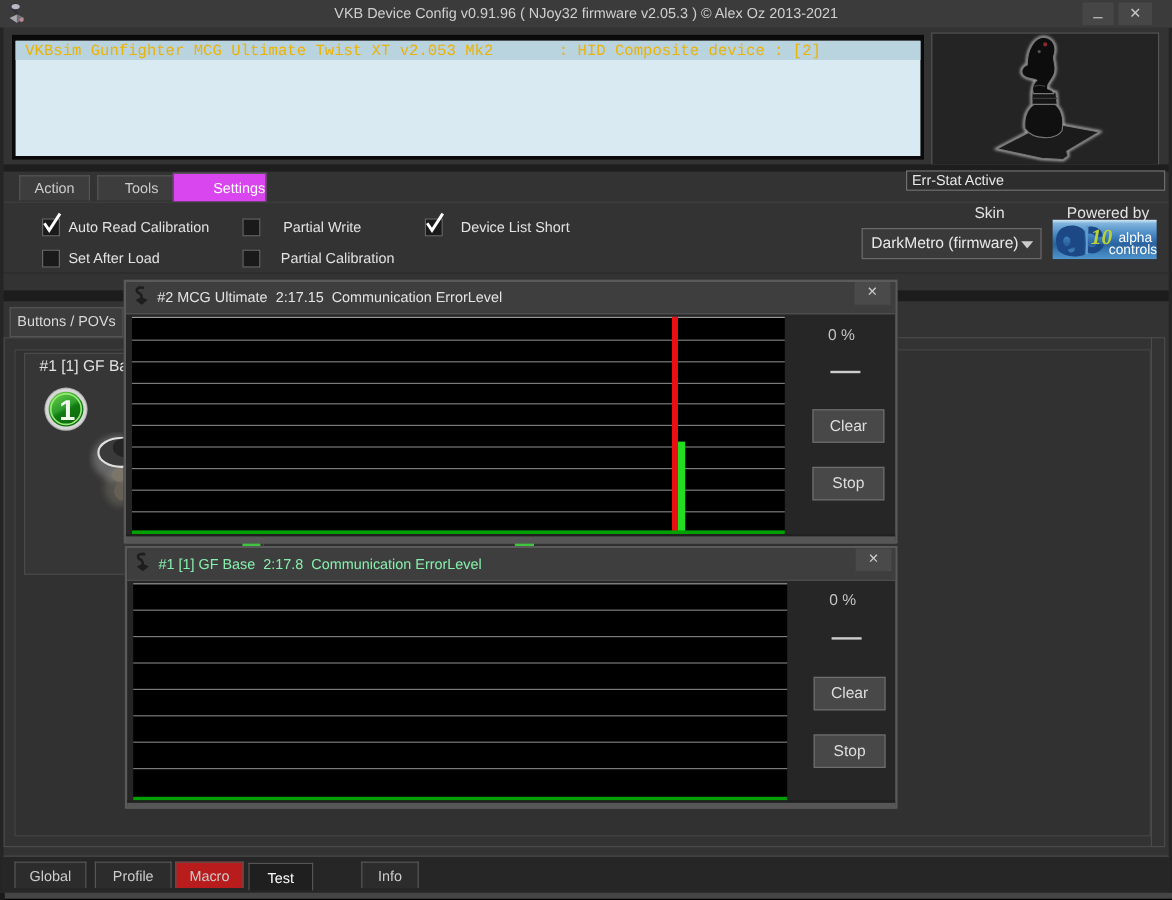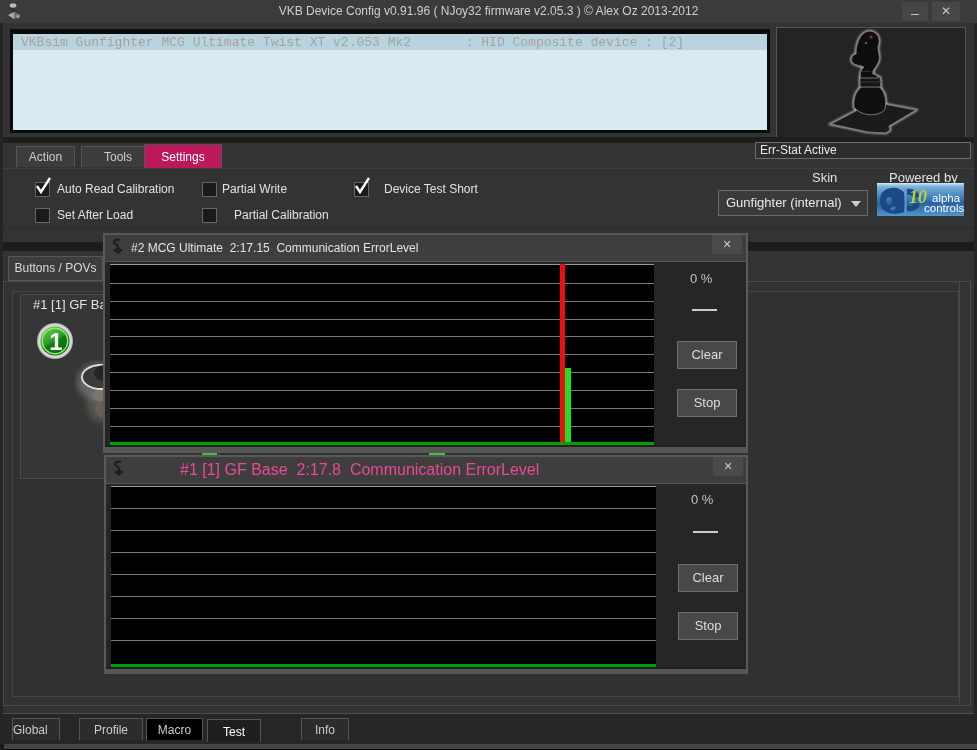--- a/index.html
+++ b/index.html
@@ -6,37 +6,37 @@
   body{width:977px;height:750px;background:#333333;font-family:"Liberation Sans",sans-serif;overflow:hidden;position:relative;}
   .abs{position:absolute;}
   .txt{color:#e2e2e2;font-size:12px;}
 </style>
 </head>
 <body>
 
 <div class="abs" style="left:0;top:0;width:977px;height:750px;border-left:3px solid #252525;border-right:3px solid #252525;box-sizing:border-box;"></div>
 
 <div class="abs" style="left:0;top:0;width:977px;height:23px;background:#3b3b3b;"></div>
-<div class="abs" style="left:0;top:0;width:977px;height:23px;text-align:center;line-height:23px;color:#cfcfcf;font-size:12px;">VKB Device Config v0.91.96 ( NJoy32 firmware v2.05.3 ) © Alex Oz 2013-2012</div>
+<div class="abs" style="left:0;top:0;width:977px;height:23px;text-align:center;line-height:23px;color:#cfcfcf;font-size:12px;">VKB Device Config v0.91.96 ( NJoy32 firmware v2.05.3 ) © Alex Oz 2013-2021</div>
 
 <svg class="abs" style="left:5px;top:2px;" width="18" height="19" viewBox="0 0 18 19">
   <path d="M11 3 C8 1 5 2 5 4 C5 6 7 6 8 7 C9 8 9 9 9 10 L9 12" stroke="#30303a" stroke-width="2.4" fill="none"></path>
   <ellipse cx="8" cy="3.5" rx="3.4" ry="2.2" fill="#b9b9c2"></ellipse>
   <path d="M3 13 L9 10 L15 13 L9 17 Z" fill="#a9a9b0"></path>
   <path d="M9 10 L15 13 L9 17 Z" fill="#6e6e74"></path>
   <circle cx="13" cy="14.5" r="1.8" fill="#c08a92"></circle>
 </svg>
 
 <div class="abs" style="left:902px;top:2px;width:26px;height:19px;background:#464646;color:#c6c6c6;text-align:center;line-height:22px;font-size:14px;">–</div>
 <div class="abs" style="left:932px;top:2px;width:28px;height:19px;background:#474747;color:#c6c6c6;text-align:center;line-height:19px;font-size:12px;">✕</div>
 
 <div class="abs" style="left:10px;top:29px;width:760px;height:104px;background:#0a0a0a;"></div>
 <div class="abs" style="left:13px;top:34px;width:754px;height:96px;background:#d9eaf3;"></div>
 <div class="abs" style="left:13px;top:34px;width:754px;height:16px;background:#b9d3df;"></div>
-<div class="abs" style="left:21px;top:35px;font-family:'Liberation Mono',monospace;font-size:13px;color:#a3a3a3;white-space:pre;">VKBsim Gunfighter MCG Ultimate Twist XT v2.053 Mk2       : HID Composite device : [2]</div>
+<div class="abs" style="left:21px;top:35px;font-family:'Liberation Mono',monospace;font-size:13px;color:#eab308;white-space:pre;">VKBsim Gunfighter MCG Ultimate Twist XT v2.053 Mk2       : HID Composite device : [2]</div>
 
 <div class="abs" style="left:776px;top:27px;width:190px;height:111px;background:#242424;border:1px solid #555;box-sizing:border-box;"></div>
 <svg class="abs" style="left:776px;top:27px;" width="190" height="111" viewBox="0 0 190 111">
   <defs>
       <filter id="glow" x="-30%" y="-30%" width="160%" height="160%">
         <feGaussianBlur stdDeviation="1.3"></feGaussianBlur>
       </filter>
     </defs>
   <g filter="url(#glow)" stroke="#c8c8c8" stroke-width="2.2" fill="none">
     <path d="M55 97 L97 75 L140 83 L113 99 L114 103 L110 106 L92 105 Z"></path>
@@ -52,46 +52,46 @@
     <path d="M84 55 L105 55 M86 45 C88 44 92 44 95 45" stroke="#3a3a3a" fill="none"></path>
   </g>
   <circle cx="95" cy="10" r="1.7" fill="#8a2a2a" stroke="none"></circle>
   <circle cx="90" cy="16" r="1.3" fill="#555" stroke="none"></circle>
 </svg>
 
 <div class="abs" style="left:3px;top:137px;width:971px;height:6px;background:#1e1e1e;"></div>
 
 <div class="abs txt" style="left:16px;top:146px;width:59px;height:21px;background:#3d3d3d;border:1px solid #565656;border-bottom:none;text-align:center;line-height:21px;box-sizing:border-box;color:#cccccc;">Action</div>
 <div class="abs txt" style="left:81px;top:146px;width:74px;height:21px;background:#3d3d3d;border:1px solid #565656;border-bottom:none;text-align:center;line-height:21px;box-sizing:border-box;color:#cccccc;">Tools</div>
-<div class="abs txt" style="left:144px;top:144px;width:78px;height:24px;background:#be185d;border:1px solid #565656;border-bottom:none;text-align:center;line-height:24px;box-sizing:border-box;color:#ffffff;">Settings</div>
+<div class="abs txt" style="left:144px;top:144px;width:78px;height:24px;background:#d946ef;border:1px solid #565656;border-bottom:none;text-align:right;line-height:24px;box-sizing:border-box;color:#ffffff;">Settings</div>
 
 <div class="abs" style="left:3px;top:168px;width:971px;height:1px;background:#404040;"></div>
 
 <div class="abs" style="left:755px;top:142px;width:216px;height:17px;background:#2d2d2d;border:1px solid #6e6e6e;box-sizing:border-box;color:#e8e8e8;font-size:12px;line-height:15px;padding-left:4px;">Err-Stat Active</div>
 
 <div class="abs" style="left:35px;top:182px;width:13px;height:13px;background:#1a1a1a;border:1px solid #666;"></div>
 <svg class="abs" style="left:35px;top:176px;" width="20" height="20" viewBox="0 0 20 20">
     <path d="M2 10 L6 16 L15 2" stroke="#ffffff" stroke-width="2.4" fill="none"></path>
   </svg>
 <div class="abs txt" style="left:57px;top:182px;">Auto Read Calibration</div>
 <div class="abs" style="left:202px;top:182px;width:13px;height:13px;background:#1a1a1a;border:1px solid #666;"></div>
-<div class="abs txt" style="left:222px;top:182px;">Partial Write</div>
+<div class="abs txt" style="left:236px;top:182px;">Partial Write</div>
 <div class="abs" style="left:354px;top:182px;width:13px;height:13px;background:#1a1a1a;border:1px solid #666;"></div>
 <svg class="abs" style="left:354px;top:176px;" width="20" height="20" viewBox="0 0 20 20">
     <path d="M2 10 L6 16 L15 2" stroke="#ffffff" stroke-width="2.4" fill="none"></path>
   </svg>
-<div class="abs txt" style="left:384px;top:182px;">Device Test Short</div>
+<div class="abs txt" style="left:384px;top:182px;">Device List Short</div>
 
 <div class="abs" style="left:35px;top:208px;width:13px;height:13px;background:#1a1a1a;border:1px solid #666;"></div>
 <div class="abs txt" style="left:57px;top:208px;">Set After Load</div>
 <div class="abs" style="left:202px;top:208px;width:13px;height:13px;background:#1a1a1a;border:1px solid #666;"></div>
 <div class="abs txt" style="left:234px;top:208px;">Partial Calibration</div>
 
 <div class="abs txt" style="left:812px;top:170px;font-size:13px;">Skin</div>
-<div class="abs" style="left:718px;top:190px;width:150px;height:26px;background:#3a3a3a;border:1px solid #6a6a6a;box-sizing:border-box;color:#e8e8e8;font-size:13px;line-height:24px;padding-left:7px;">Gunfighter (internal)</div>
+<div class="abs" style="left:718px;top:190px;width:150px;height:26px;background:#3a3a3a;border:1px solid #6a6a6a;box-sizing:border-box;color:#e8e8e8;font-size:13px;line-height:24px;padding-left:7px;">DarkMetro (firmware)</div>
 <div class="abs" style="left:851px;top:201px;width:0;height:0;border-left:5px solid transparent;border-right:5px solid transparent;border-top:6px solid #cccccc;"></div>
 
 <div class="abs txt" style="left:889px;top:170px;font-size:13px;">Powered by</div>
 <svg class="abs" style="left:877px;top:183px;" width="87" height="33" viewBox="0 0 87 33">
   <defs>
     <linearGradient id="lg1" x1="0" y1="0" x2="0" y2="1">
       <stop offset="0" stop-color="#d8ecf8"></stop>
         <stop offset="0.1" stop-color="#7fb4dd"></stop>
         <stop offset="0.45" stop-color="#3a7cba"></stop>
         <stop offset="0.62" stop-color="#2a639f"></stop>
@@ -190,21 +190,21 @@
 
 <div class="abs" style="left:202px;top:453px;width:15px;height:3px;background:#3fc43f;"></div>
 <div class="abs" style="left:429px;top:453px;width:16px;height:3px;background:#3fc43f;"></div>
 
 <div class="abs" style="left:104px;top:455px;width:644px;height:219px;background:#262626;border:2px solid #5a5a5a;box-sizing:border-box;"></div>
 <div class="abs" style="left:106px;top:457px;width:640px;height:26px;background:#3e3e3e;"></div>
 <svg class="abs" style="left:111px;top:460px;" width="16" height="18" viewBox="0 0 16 18">
   <path d="M10 2 C7 1 4 2 4 4 C4 6 6 6 7 7 C8 8 8 9 8 10 L8 12" stroke="#1e1e1e" stroke-width="2.2" fill="none"></path>
   <path d="M3 12 L8 9.5 L13 12 L8 16 Z" fill="#1e1e1e"></path>
 </svg>
-<div class="abs" style="left:132px;top:457px;height:26px;line-height:26px;color:#ec4899;font-size:16px;margin-left:48px;">#1 [1] GF Base&nbsp;&nbsp;2:17.8&nbsp;&nbsp;Communication ErrorLevel</div>
+<div class="abs" style="left:132px;top:457px;height:26px;line-height:26px;color:#86efac;font-size:12px;">#1 [1] GF Base&nbsp;&nbsp;2:17.8&nbsp;&nbsp;Communication ErrorLevel</div>
 <div class="abs" style="left:713px;top:457px;width:30px;height:19px;background:#4a4a4a;color:#cccccc;text-align:center;line-height:19px;font-size:11px;">✕</div>
 
 <div class="abs" style="left:106px;top:483px;width:640px;height:1px;background:#565656;"></div>
 
 <div class="abs" style="left:111px;top:486px;width:545px;height:181px;background:#000;border-top:1px solid #9a9a9a;box-sizing:border-box;"></div>
 <div class="abs" style="left:111px;top:508px;width:545px;height:1px;background:#7a7a7a;"></div>
 <div class="abs" style="left:111px;top:530px;width:545px;height:1px;background:#7a7a7a;"></div>
 <div class="abs" style="left:111px;top:552px;width:545px;height:1px;background:#7a7a7a;"></div>
 <div class="abs" style="left:111px;top:574px;width:545px;height:1px;background:#7a7a7a;"></div>
 <div class="abs" style="left:111px;top:596px;width:545px;height:1px;background:#7a7a7a;"></div>
@@ -215,21 +215,21 @@
 <div class="abs" style="left:106px;top:667px;width:640px;height:2px;background:#202020;"></div>
 <div class="abs" style="left:106px;top:669px;width:640px;height:5px;background:#565656;"></div>
 
 <div class="abs" style="left:691px;top:492px;width:40px;color:#c4c4c4;font-size:13px;">0 %</div>
 <div class="abs" style="left:693px;top:531px;width:25px;height:2px;background:#cccccc;"></div>
 <div class="abs" style="left:678px;top:564px;width:60px;height:28px;background:#484848;border:1px solid #6e6e6e;box-sizing:border-box;color:#dddddd;font-size:13px;text-align:center;line-height:26px;">Clear</div>
 <div class="abs" style="left:678px;top:612px;width:60px;height:28px;background:#484848;border:1px solid #6e6e6e;box-sizing:border-box;color:#dddddd;font-size:13px;text-align:center;line-height:26px;">Stop</div>
 
 <div class="abs" style="left:3px;top:713px;width:971px;height:1px;background:#4f4f4f;"></div>
 <div class="abs" style="left:3px;top:714px;width:971px;height:30px;background:#262626;"></div>
-<div class="abs txt" style="left:12px;top:718px;width:48px;height:22px;background:#2c2c2c;border:1px solid #555;border-bottom:none;text-align:left;line-height:22px;box-sizing:border-box;color:#cccccc;">Global</div>
+<div class="abs txt" style="left:12px;top:718px;width:60px;height:22px;background:#2c2c2c;border:1px solid #555;border-bottom:none;text-align:center;line-height:22px;box-sizing:border-box;color:#cccccc;">Global</div>
 <div class="abs txt" style="left:79px;top:718px;width:64px;height:22px;background:#2c2c2c;border:1px solid #555;border-bottom:none;text-align:center;line-height:22px;box-sizing:border-box;color:#cccccc;">Profile</div>
-<div class="abs txt" style="left:146px;top:718px;width:57px;height:22px;background:#000000;border:1px solid #555;border-bottom:none;text-align:center;line-height:22px;box-sizing:border-box;color:#cccccc;">Macro</div>
+<div class="abs txt" style="left:146px;top:718px;width:57px;height:22px;background:#b91c1c;border:1px solid #555;border-bottom:none;text-align:center;line-height:22px;box-sizing:border-box;color:#cccccc;">Macro</div>
 <div class="abs txt" style="left:207px;top:719px;width:54px;height:23px;background:#1f1f1f;border:1px solid #555;border-bottom:none;text-align:center;line-height:25px;box-sizing:border-box;color:#ffffff;">Test</div>
 <div class="abs txt" style="left:263px;top:718px;width:48px;height:22px;background:#2c2c2c;border:1px solid #555;border-bottom:none;text-align:center;line-height:22px;box-sizing:border-box;color:#cccccc;margin-left:38px;">Info</div>
 
 <div class="abs" style="left:0;top:744px;width:977px;height:5px;background:#454545;"></div>
 <div class="abs" style="left:0;top:749px;width:977px;height:1px;background:#000000;"></div>
 <div class="abs" style="left:0;top:744px;width:4px;height:6px;background:#1a1a1a;"></div>
 
 </body></html>

